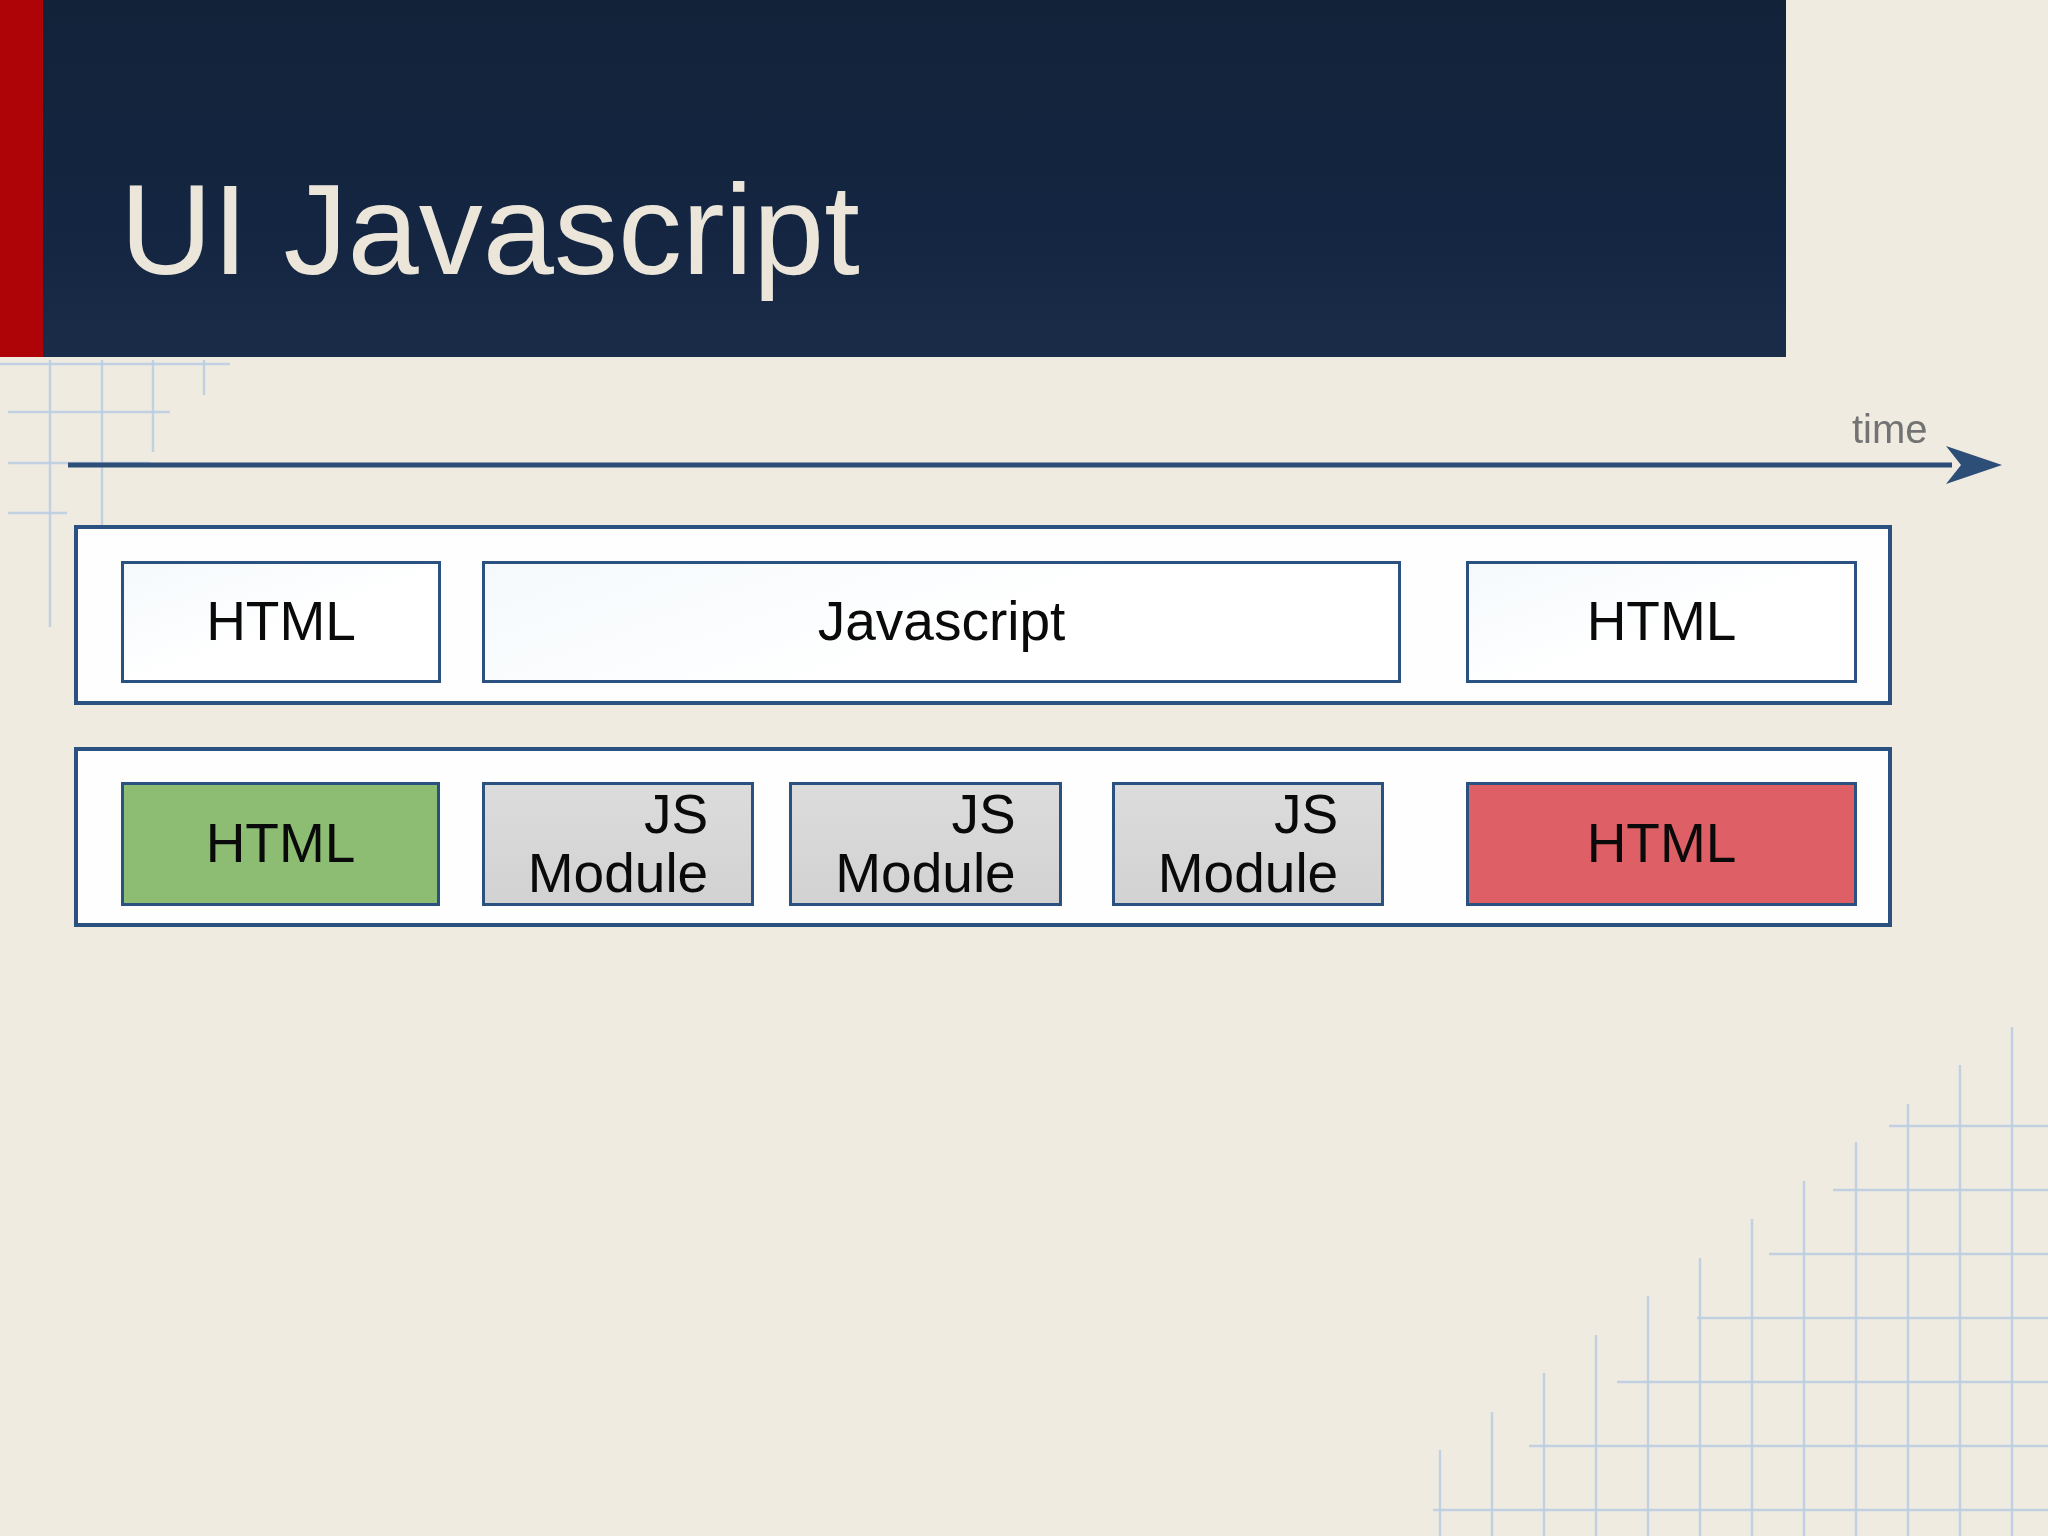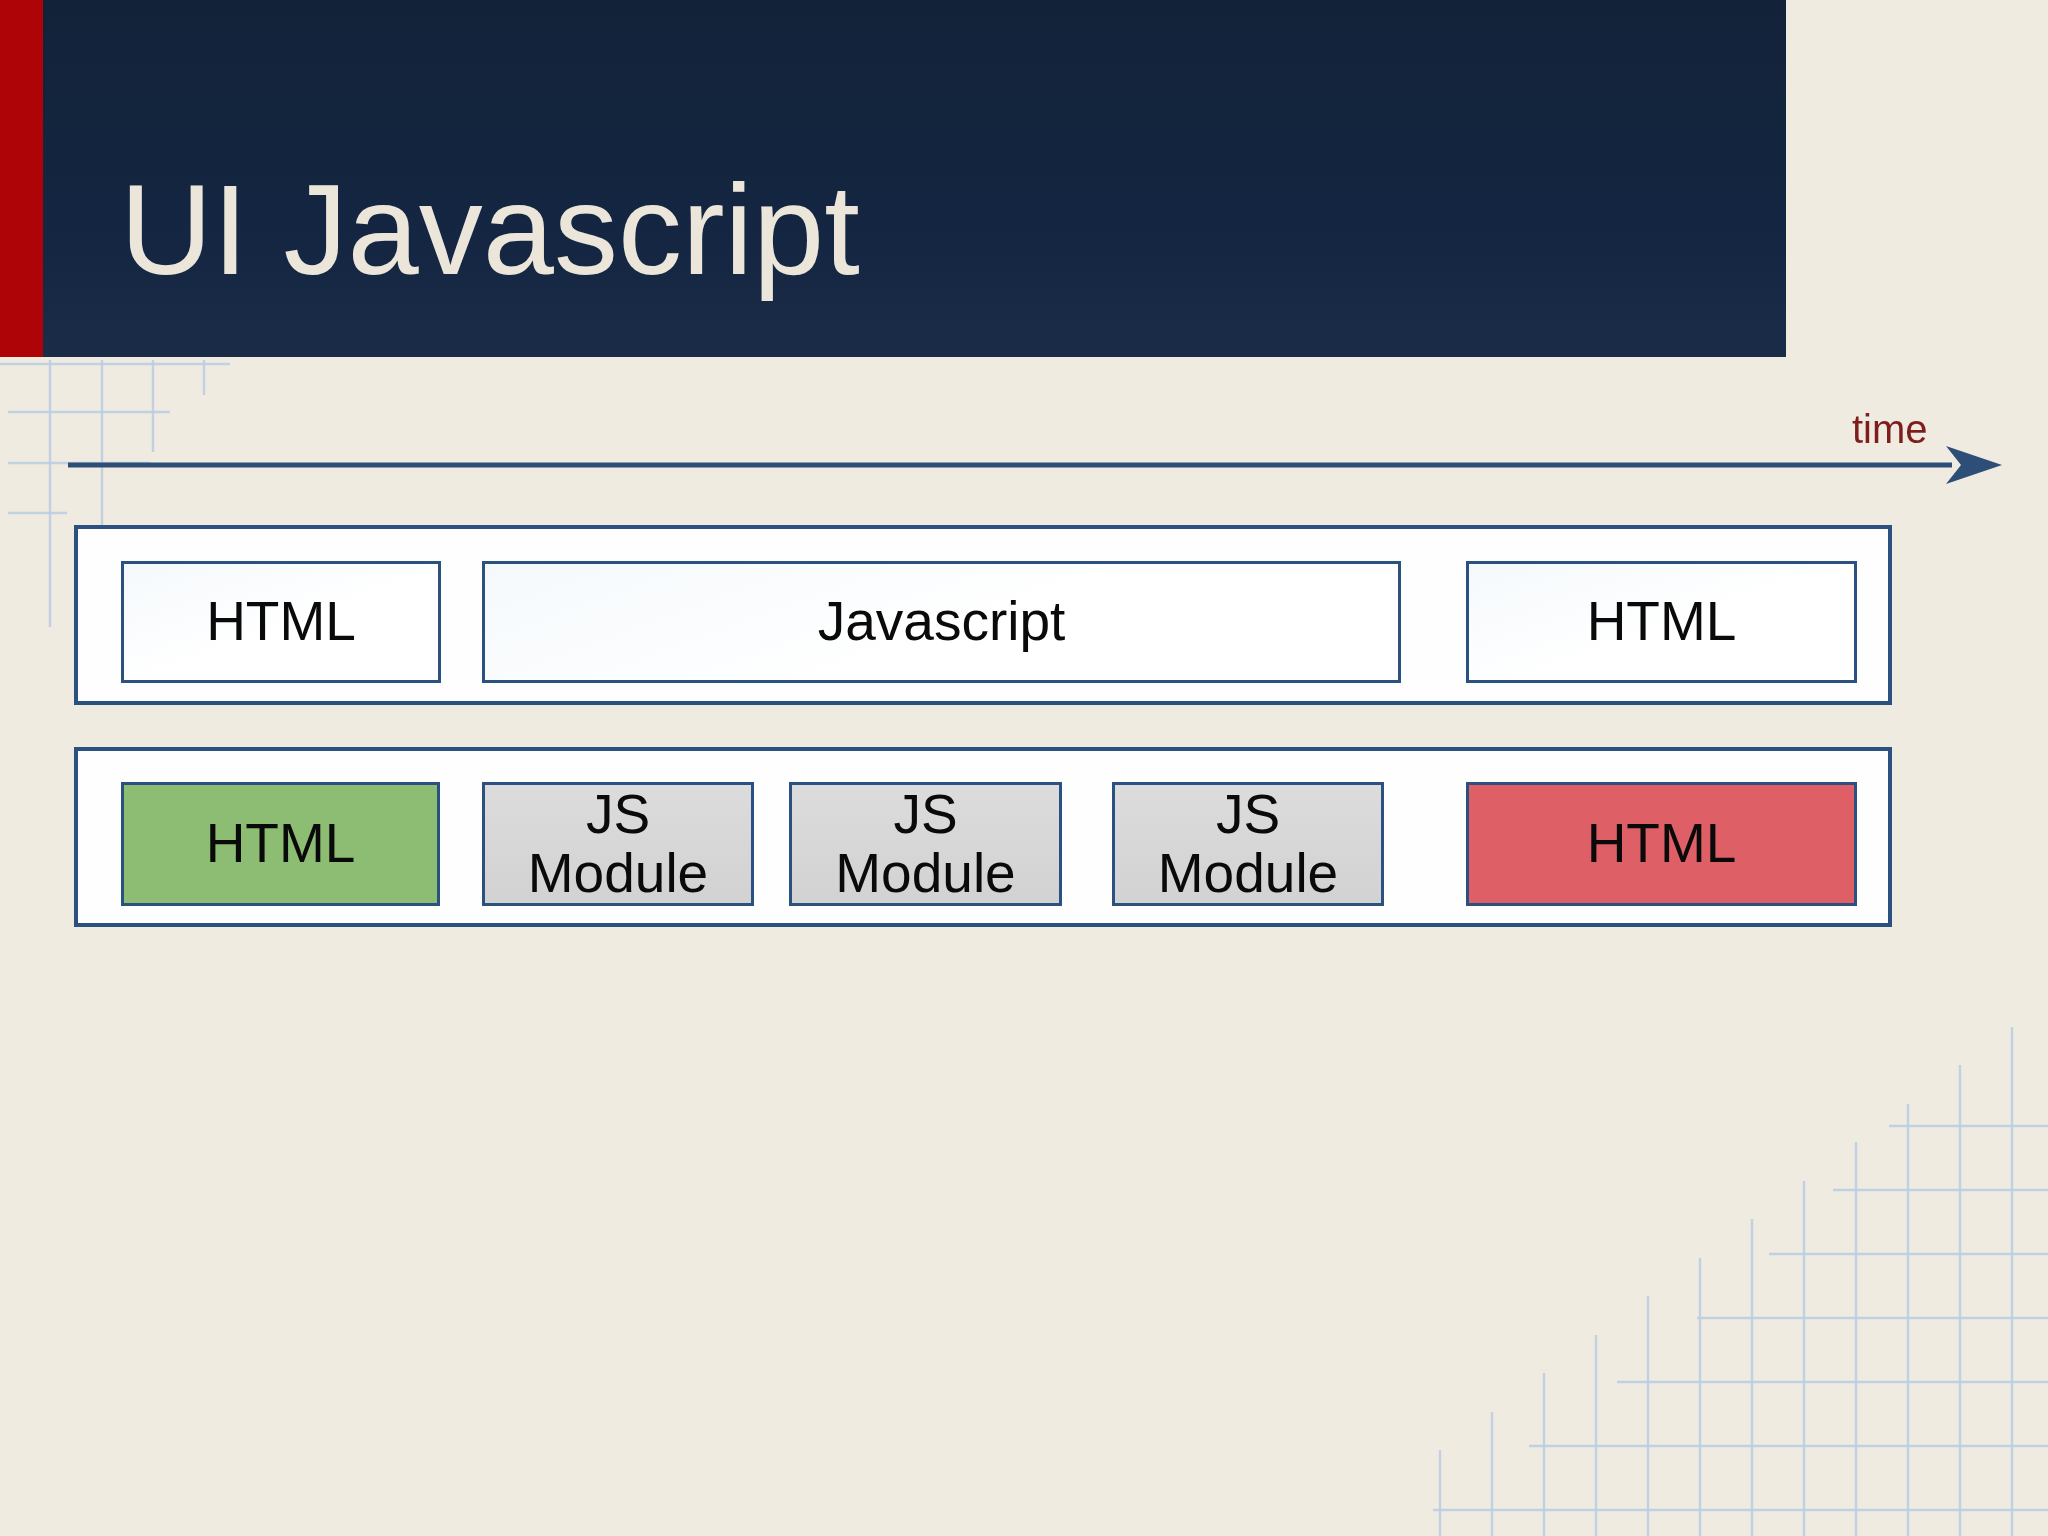--- a/index.html
+++ b/index.html
@@ -38,21 +38,21 @@
     position: absolute; left: 120px; top: 166px;
     margin: 0;
     font-size: 128px; font-weight: 400; line-height: 1;
     color: #ebe6d9;
     white-space: nowrap;
   }
 
   
   .time-label {
     position: absolute; left: 1852px; top: 409px;
-    font-size: 40px; color: #7f1d1d; line-height: 1;
+    font-size: 40px; color: #737373; line-height: 1;
   }
 
   
   .row-container {
     position: absolute; left: 74px;
     width: 1818px; height: 180px;
     box-sizing: border-box;
     background: #fefefe;
     border: 4px solid #2b5180;
   }
@@ -66,21 +66,21 @@
     border: 3px solid #2b5180;
     display: flex; align-items: center; justify-content: center;
     text-align: center;
   }
   .block-label {
     font-size: 55px; line-height: 1.08; color: #0a0a0a;
     white-space: pre-line;
   }
   .fill-white { background: linear-gradient(160deg, #f5f9fc 0%, #ffffff 55%); }
   .fill-green { background: #8cbd73; }
-  .fill-gray  { background: linear-gradient(180deg, #dcdcdc 0%, #d2d2d2 100%); }
+  .fill-gray  { background: linear-gradient(180deg, #dcdcdc 0%, #d2d2d2 100%); text-align: right; }
   .fill-red   { background: #de5f66; }
 
   
   .b-r1 { top: 32px; height: 122px; }       
   .b-html1 { left: 43px;  width: 320px; }   
   .b-js    { left: 404px; width: 919px; align-items: center; }   
   .b-html2 { left: 1388px; width: 391px; }  
 
   
   .b-r2 { top: 31px; height: 124px; }       

